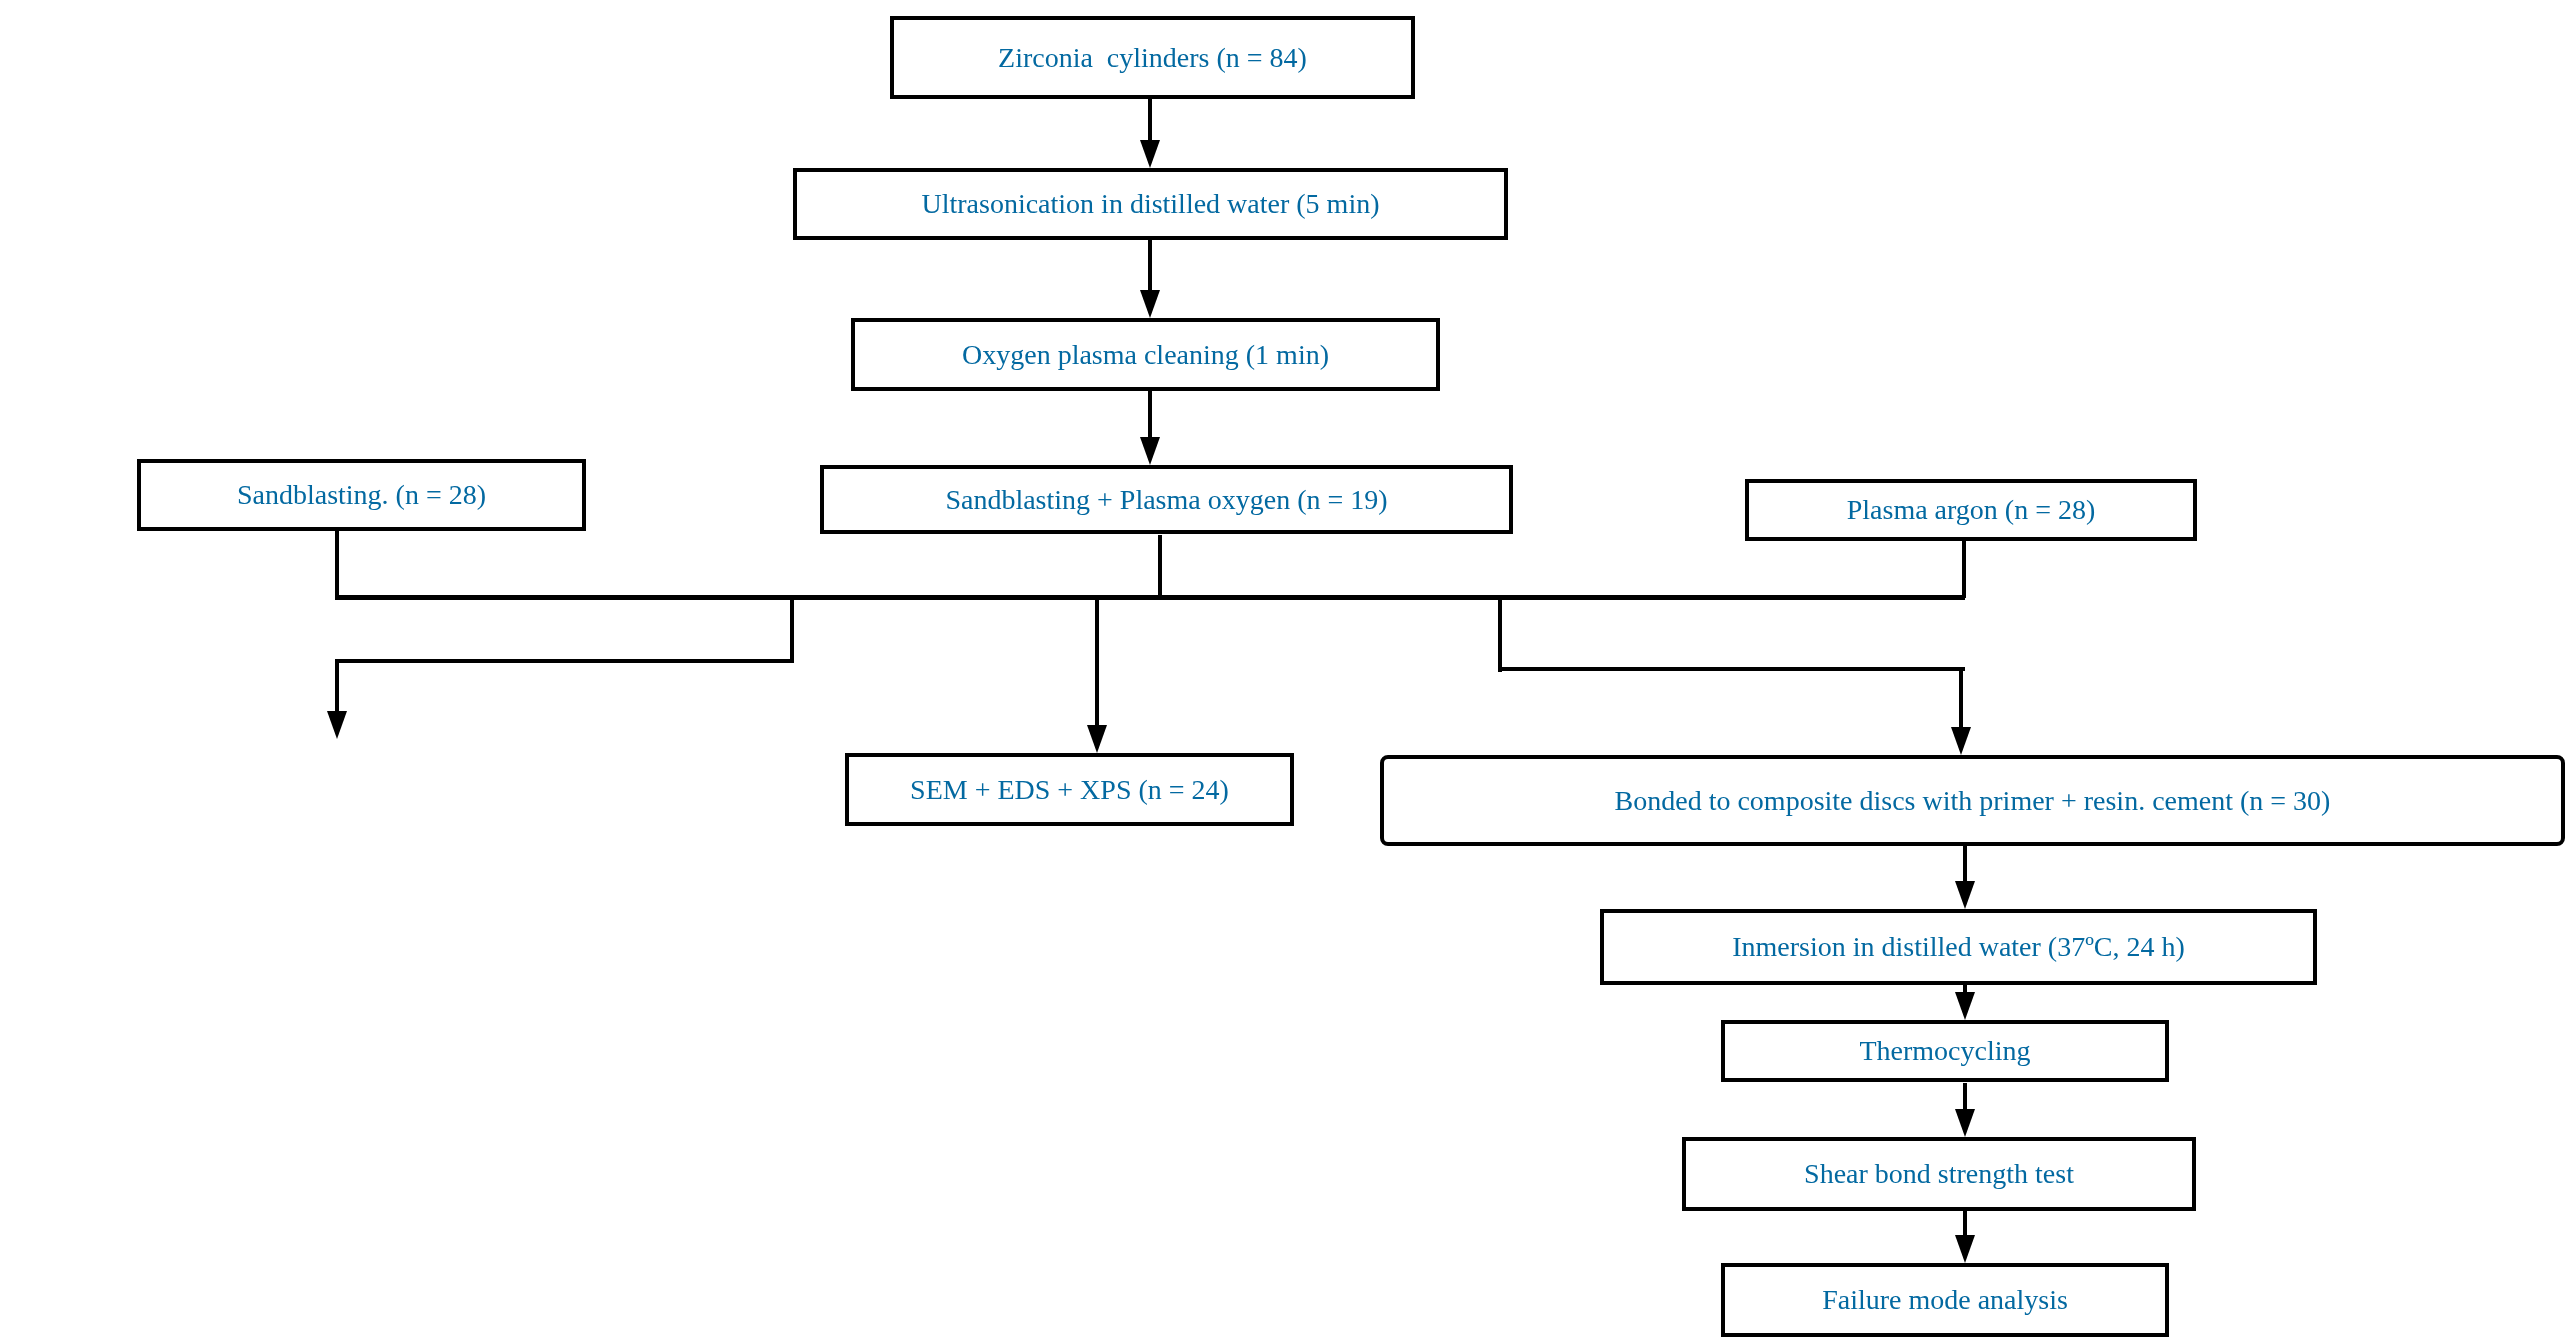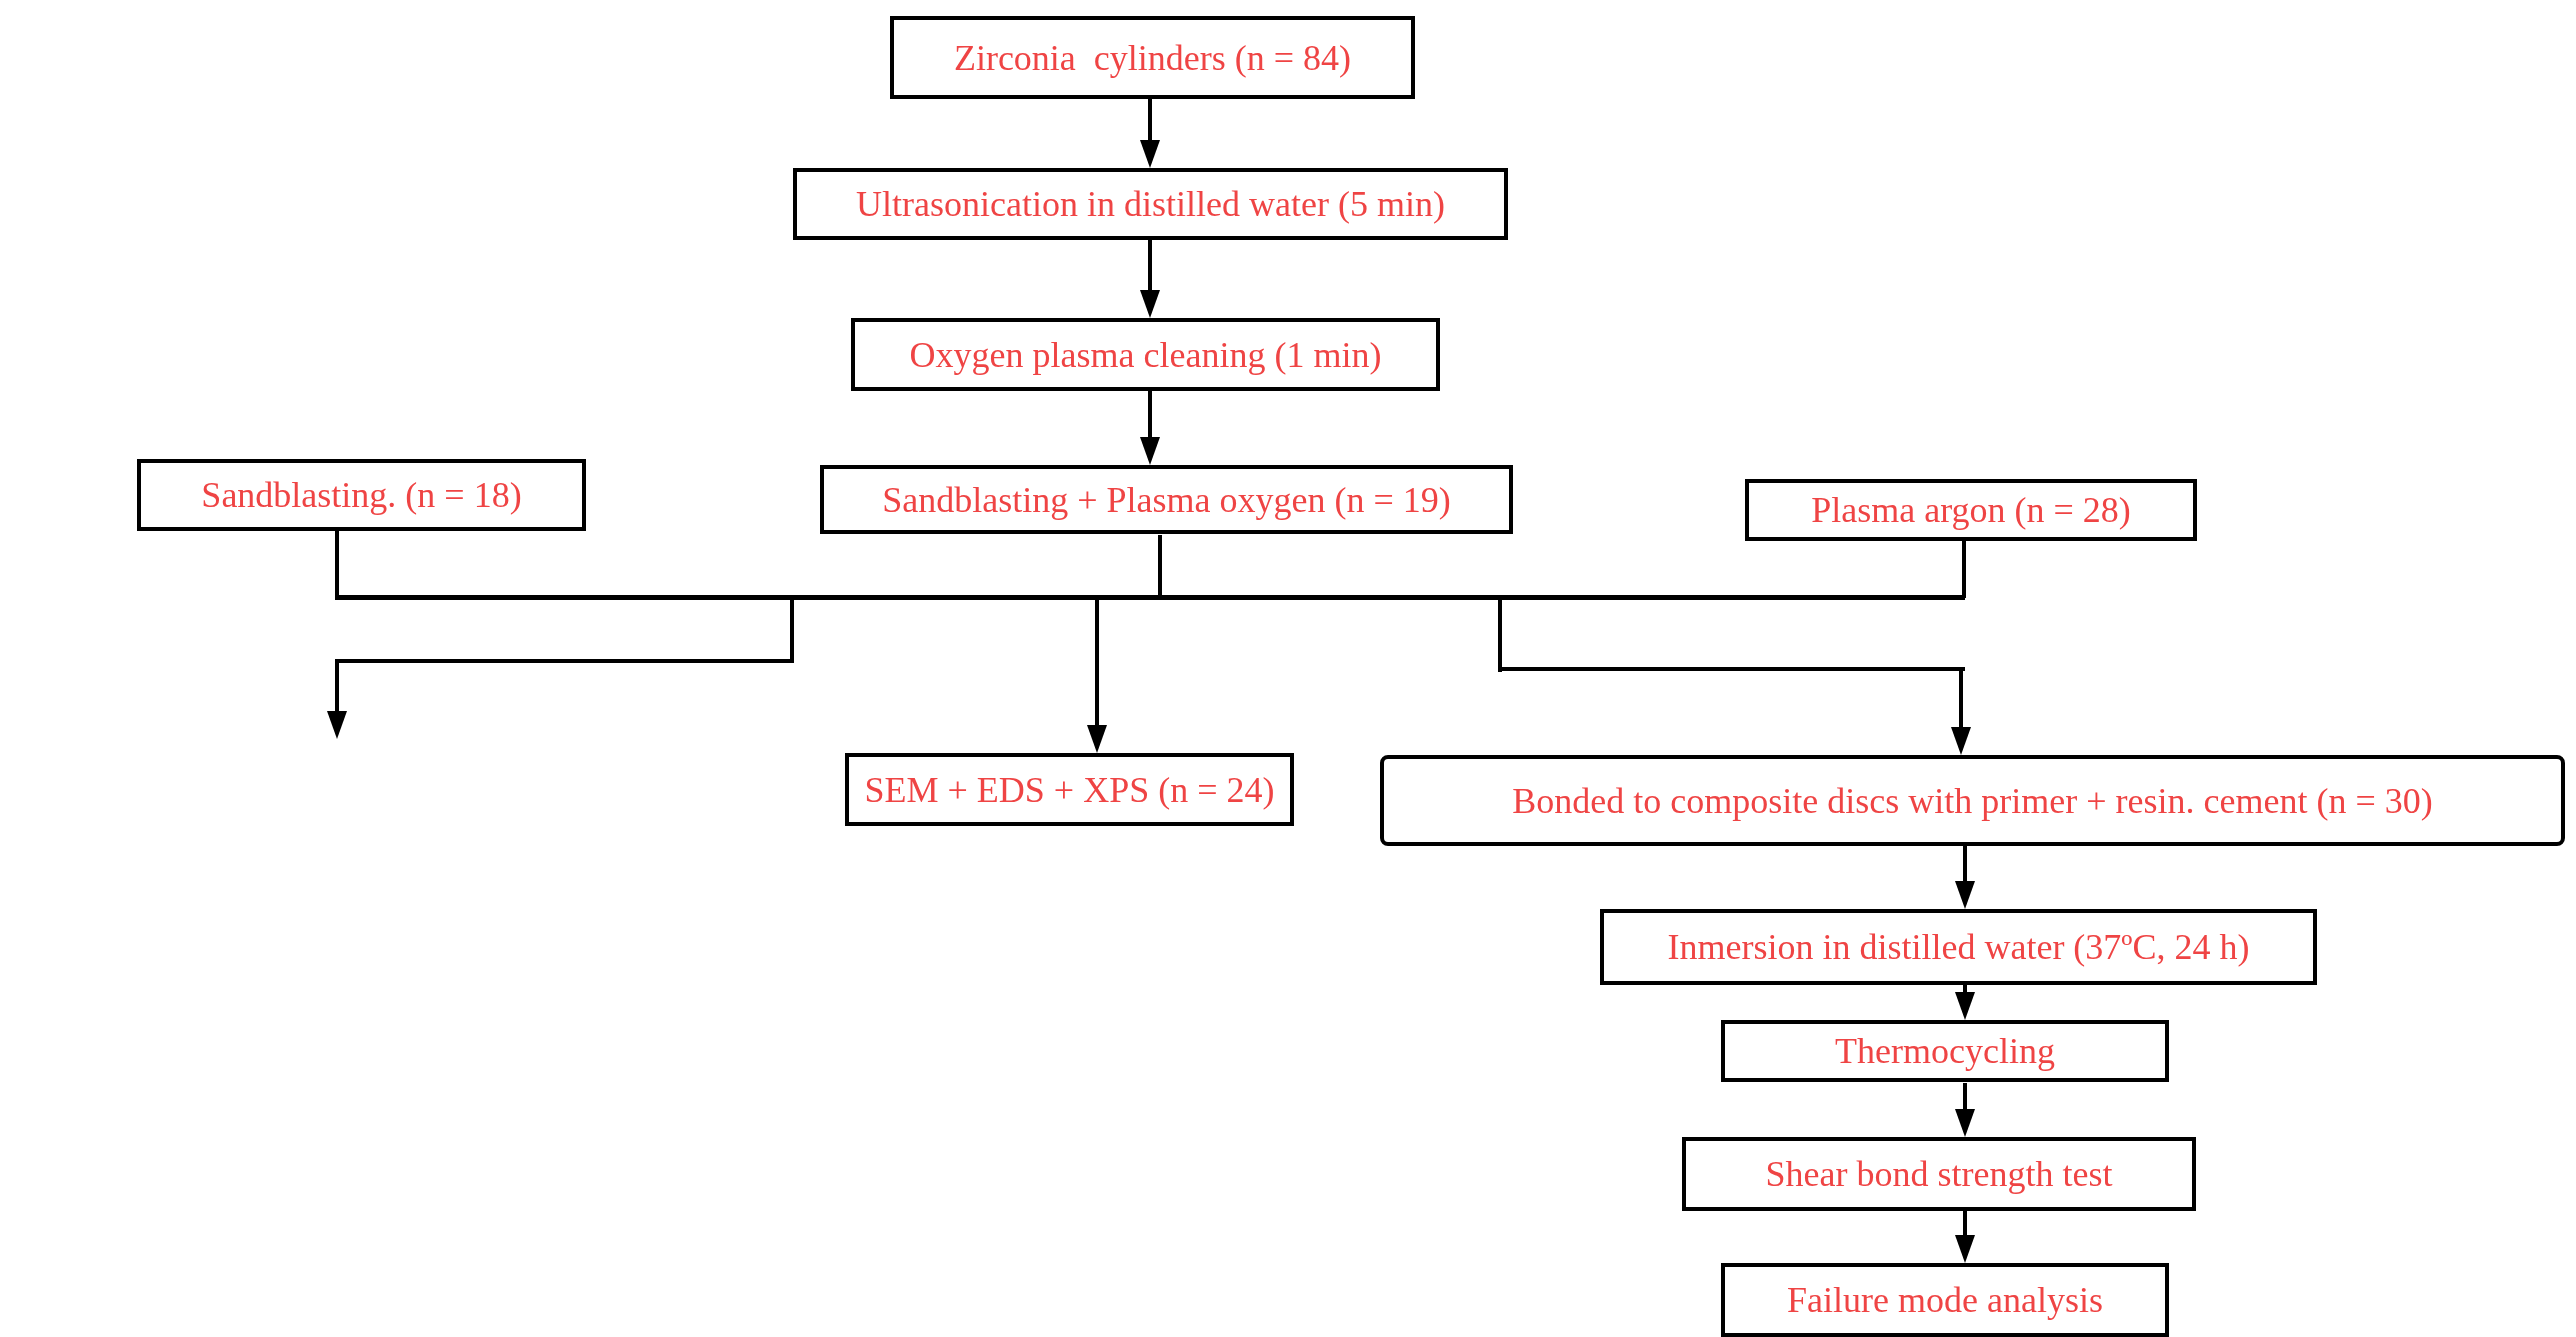--- a/index.html
+++ b/index.html
@@ -15,22 +15,22 @@
     font-family: "Liberation Serif", "DejaVu Serif", serif;
   }
   .node {
     position: absolute;
     box-sizing: border-box;
     border: 4.1px solid #000000;
     background: #ffffff;
     display: flex;
     align-items: center;
     justify-content: center;
-    font-size: 36px;
-    color: #ef4444;
+    font-size: 28px;
+    color: #0369a1;
     white-space: pre;
     text-align: center;
     line-height: 1;
   }
   .vline, .hline {
     position: absolute;
     background: #000000;
   }
   .arrowhead {
     position: absolute;
@@ -81,21 +81,21 @@
 
   <div class="vline" style="left:1963px; top:1083px; width:4.1px; height:28.6px;"></div>
   <div class="arrowhead" style="left:1955px; top:1109px;"></div>
 
   <div class="vline" style="left:1963px; top:1211px; width:4.1px; height:26px;"></div>
   <div class="arrowhead" style="left:1955px; top:1235px;"></div>
 
   <div class="node" style="left:890px; top:16.3px;  width:525px;  height:83px;">Zirconia  cylinders (n = 84)</div>
   <div class="node" style="left:793px; top:168px; width:715px; height:72px;">Ultrasonication in distilled water (5 min)</div>
   <div class="node" style="left:851px; top:318px; width:589px; height:73px;">Oxygen plasma cleaning (1 min)</div>
-  <div class="node" style="left:137px;  top:459px; width:449px;  height:72px;">Sandblasting. (n = 18)</div>
+  <div class="node" style="left:137px;  top:459px; width:449px;  height:72px;">Sandblasting. (n = 28)</div>
   <div class="node" style="left:820px; top:465px; width:693px; height:69px;">Sandblasting + Plasma oxygen (n = 19)</div>
   <div class="node" style="left:1745px; top:479px; width:452px;  height:62px;">Plasma argon (n = 28)</div>
   <div class="node" style="left:845px; top:753px; width:449px;  height:73px;">SEM + EDS + XPS (n = 24)</div>
   <div class="node" style="left:1380px; top:755px; width:1185px; height:91px;border-radius:8px;">Bonded to composite discs with primer + resin. cement (n = 30)</div>
   <div class="node" style="left:1600px; top:909px; width:717px; height:76px;">Inmersion in distilled water (37ºC, 24 h)</div>
   <div class="node" style="left:1721px; top:1020px; width:448px;  height:62px;">Thermocycling</div>
   <div class="node" style="left:1682px; top:1137px; width:514px;  height:74px;">Shear bond strength test</div>
   <div class="node" style="left:1721px; top:1263px; width:448px;  height:74px;">Failure mode analysis</div>
 
 </div>

